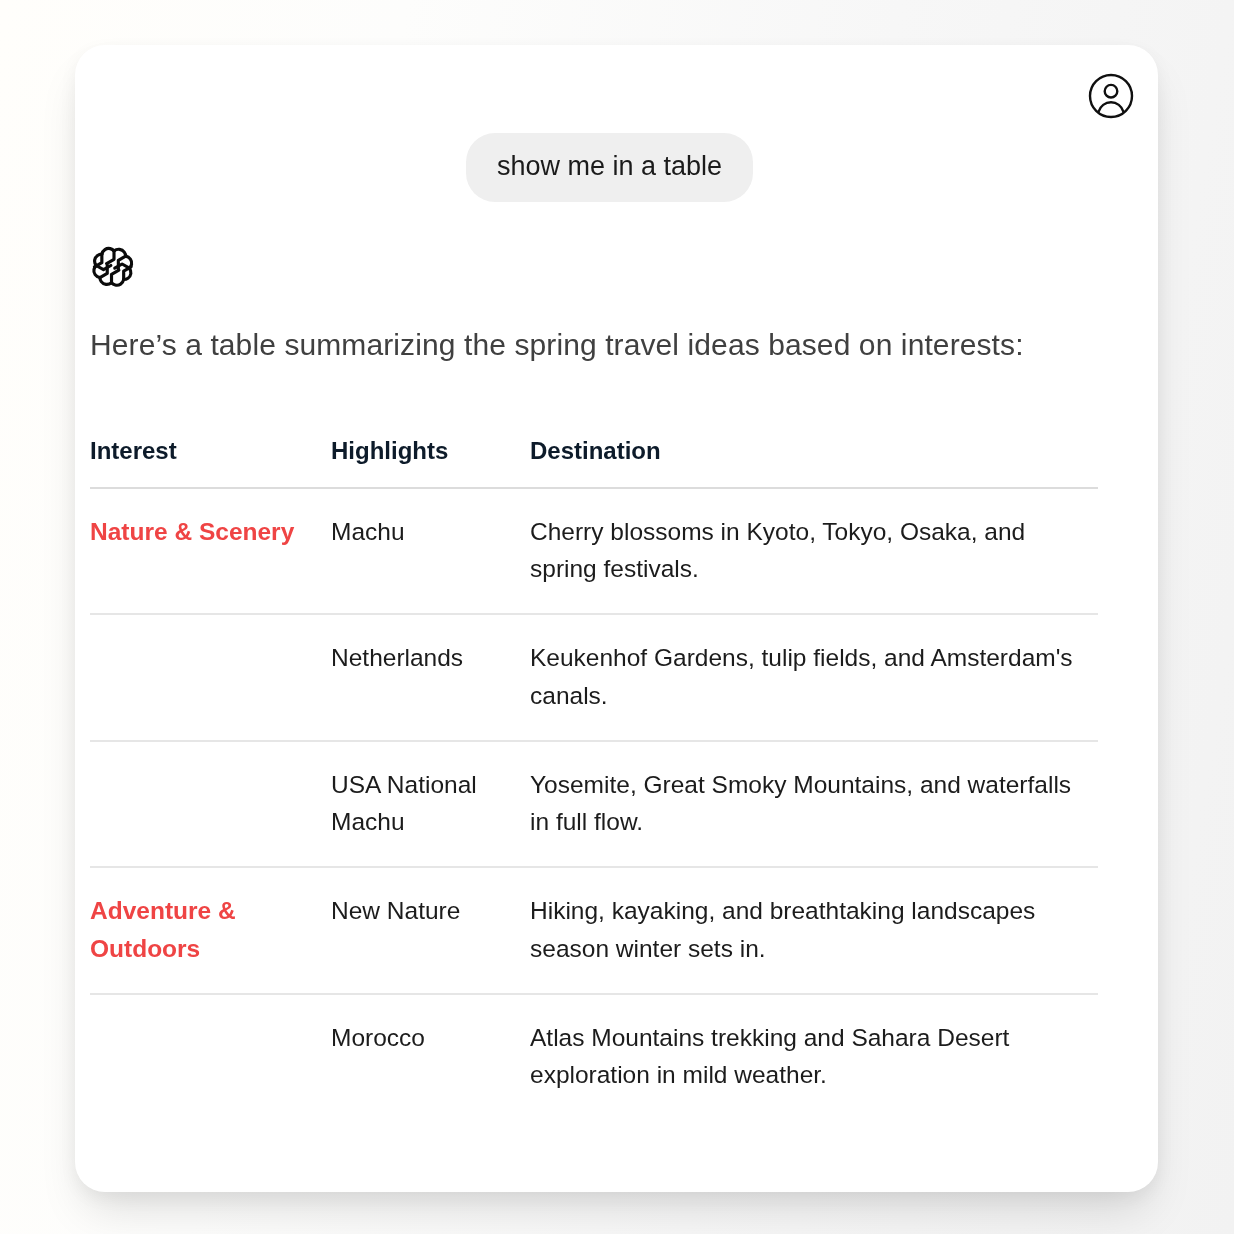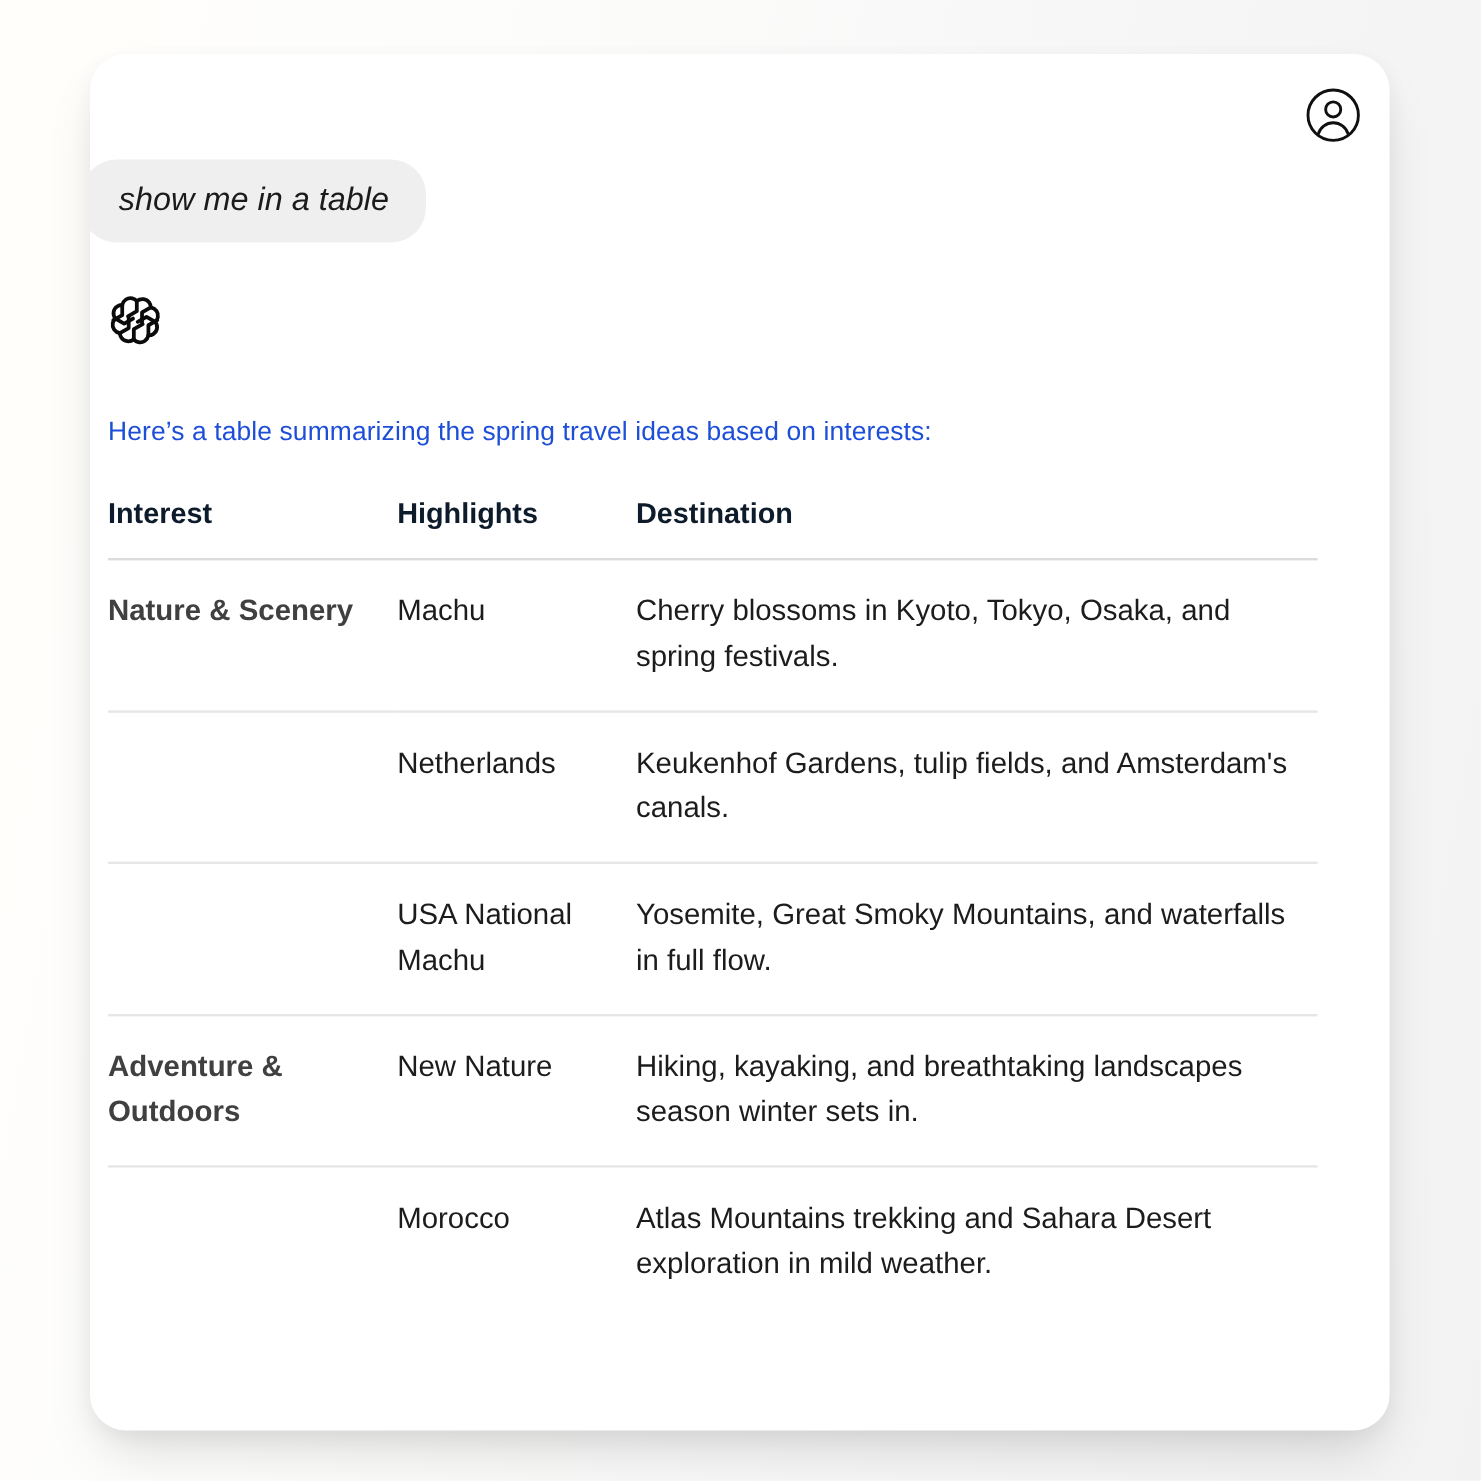--- a/index.html
+++ b/index.html
@@ -42,23 +42,22 @@
     width: 48px;
     height: 48px;
   }
 
   
   #user-row {
     position: absolute;
     right: 7px;
     top: 88px;
     display: flex;
-    justify-content: flex-start;
+    justify-content: center;
     width: 100%;
-    font-style: italic;
   }
   #user-bubble {
     background: #efefef;
     color: #1b1b1b;
     font-size: 27px;
     line-height: 1;
     padding: 20px 31px 22px 31px;
     border-radius: 29px;
     white-space: nowrap;
   }
@@ -70,30 +69,30 @@
     top: 198px;
     right: 0;
   }
   #assistant-logo {
     width: 48px;
     height: 48px;
     display: block;
     margin-left: 0;
   }
   #assistant-intro {
-    margin-top: 56px;
-    font-size: 22px;
-    color: #1d4ed8;
+    margin-top: 36px;
+    font-size: 30px;
+    color: #404040;
     letter-spacing: 0.1px;
     line-height: 1.2;
   }
 
   
   #travel-table {
-    margin-top: 42px;
+    margin-top: 74px;
     width: 1008px;
     border-collapse: collapse;
     table-layout: fixed;
   }
   #travel-table col.c-interest      { width: 241px; }
   #travel-table col.c-destination   { width: 199px; }
   #travel-table col.c-highlights    { width: 568px; }
 
   #travel-table th {
     text-align: left;
@@ -107,21 +106,21 @@
   #travel-table td {
     font-size: 24.5px;
     color: #1c1c1c;
     vertical-align: top;
     padding: 24px 22px 26px 0;
     line-height: 1.52;
     border-bottom: 2px solid #e6e6e6;
   }
   #travel-table td.interest-cell {
     font-weight: bold;
-    color: #404040;
+    color: #ef4444;
   }
   #travel-table tr:last-child td {
     border-bottom: none;
   }
 </style>
 </head>
 <body>
 
 <div id="chat-card">
 

